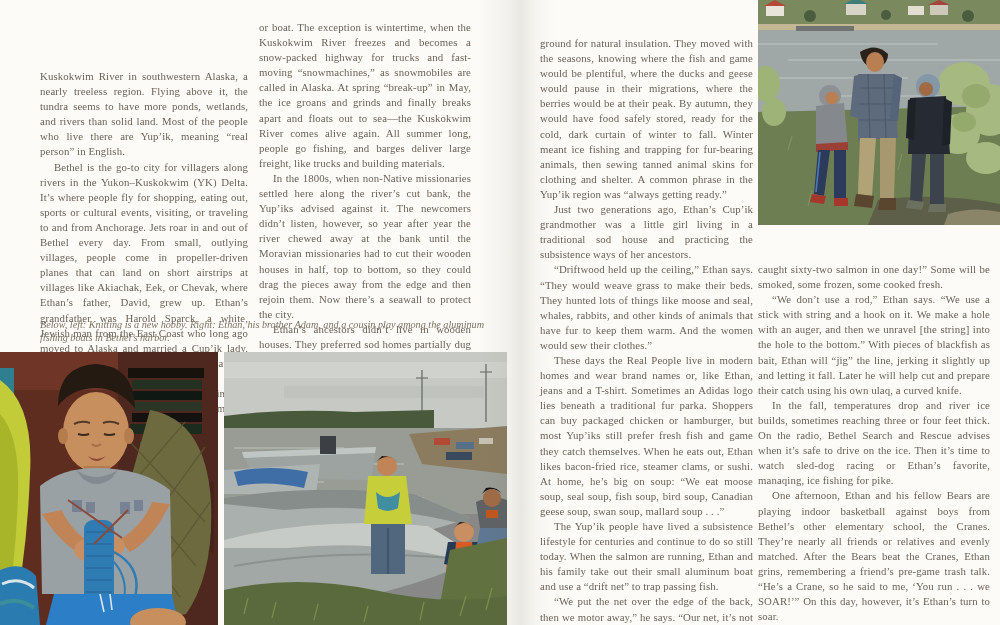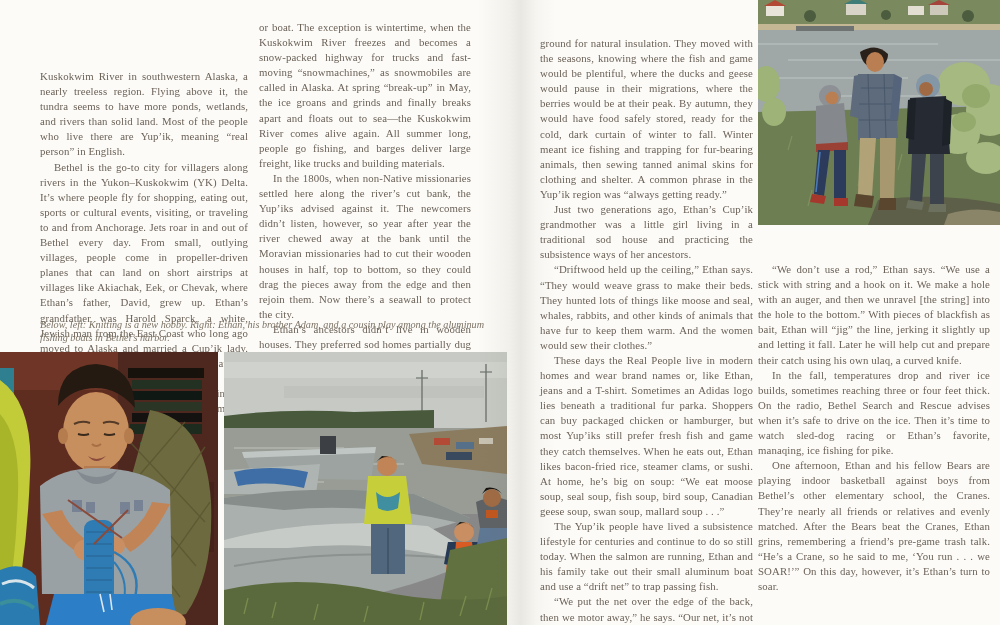--- a/index.html
+++ b/index.html
@@ -64,20 +64,21 @@
 
   <div class="textcol" id="col-r1">
       <p>ground for natural insulation. They moved with the seasons, knowing where the fish and game would be plentiful, where the ducks and geese would pause in their migrations, where the berries would be at their peak. By autumn, they would have food safely stored, ready for the cold, dark curtain of winter to fall. Winter meant ice fishing and trapping for fur-bearing animals, then sewing tanned animal skins for clothing and shelter. A common phrase in the Yup’ik region was “always getting ready.”</p>
       <p class="indent">Just two generations ago, Ethan’s Cup’ik grandmother was a little girl living in a traditional sod house and practicing the subsistence ways of her ancestors.</p>
       <p class="indent">“Driftwood held up the ceiling,” Ethan says. “They would weave grass to make their beds. They hunted lots of things like moose and seal, whales, rabbits, and other kinds of animals that have fur to keep them warm. And the women would sew their clothes.”</p>
       <p class="indent">These days the Real People live in modern homes and wear brand names or, like Ethan, jeans and a T-shirt. Sometimes an Adidas logo lies beneath a traditional fur parka. Shoppers can buy packaged chicken or hamburger, but most Yup’iks still prefer fresh fish and game they catch themselves. When he eats out, Ethan likes bacon-fried rice, steamer clams, or sushi. At home, he’s big on soup: “We eat moose soup, seal soup, fish soup, bird soup, Canadian geese soup, swan soup, mallard soup . . .”</p>
       <p class="indent">The Yup’ik people have lived a subsistence lifestyle for centuries and continue to do so still today. When the salmon are running, Ethan and his family take out their small aluminum boat and use a “drift net” to trap passing fish.</p>
       <p class="indent">“We put the net over the edge of the back, then we motor away,” he says. “Our net, it’s not very long, so we’ll catch maybe ten in each drift. One time we</p>
     </div>
   <div class="textcol" id="col-r2">
+      <p>caught sixty-two salmon in one day!” Some will be smoked, some frozen, some cooked fresh.</p>
       <p class="indent">“We don’t use a rod,” Ethan says. “We use a stick with string and a hook on it. We make a hole with an auger, and then we unravel [the string] into the hole to the bottom.” With pieces of blackfish as bait, Ethan will “jig” the line, jerking it slightly up and letting it fall. Later he will help cut and prepare their catch using his own ulaq, a curved knife.</p>
       <p class="indent">In the fall, temperatures drop and river ice builds, sometimes reaching three or four feet thick. On the radio, Bethel Search and Rescue advises when it’s safe to drive on the ice. Then it’s time to watch sled-dog racing or Ethan’s favorite, manaqing, ice fishing for pike.</p>
       <p class="indent">One afternoon, Ethan and his fellow Bears are playing indoor basketball against boys from Bethel’s other elementary school, the Cranes. They’re nearly all friends or relatives and evenly matched. After the Bears beat the Cranes, Ethan grins, remembering a friend’s pre-game trash talk. “He’s a Crane, so he said to me, ‘You run . . . we SOAR!’” On this day, however, it’s Ethan’s turn to soar.</p>
     </div>
 
   <div class="page-number">17</div>
 
   <div class="photo" id="photo-knitting">
     <svg viewBox="0 0 218 273" preserveAspectRatio="none">
       <rect width="218" height="273" fill="#5f2d20"></rect>

